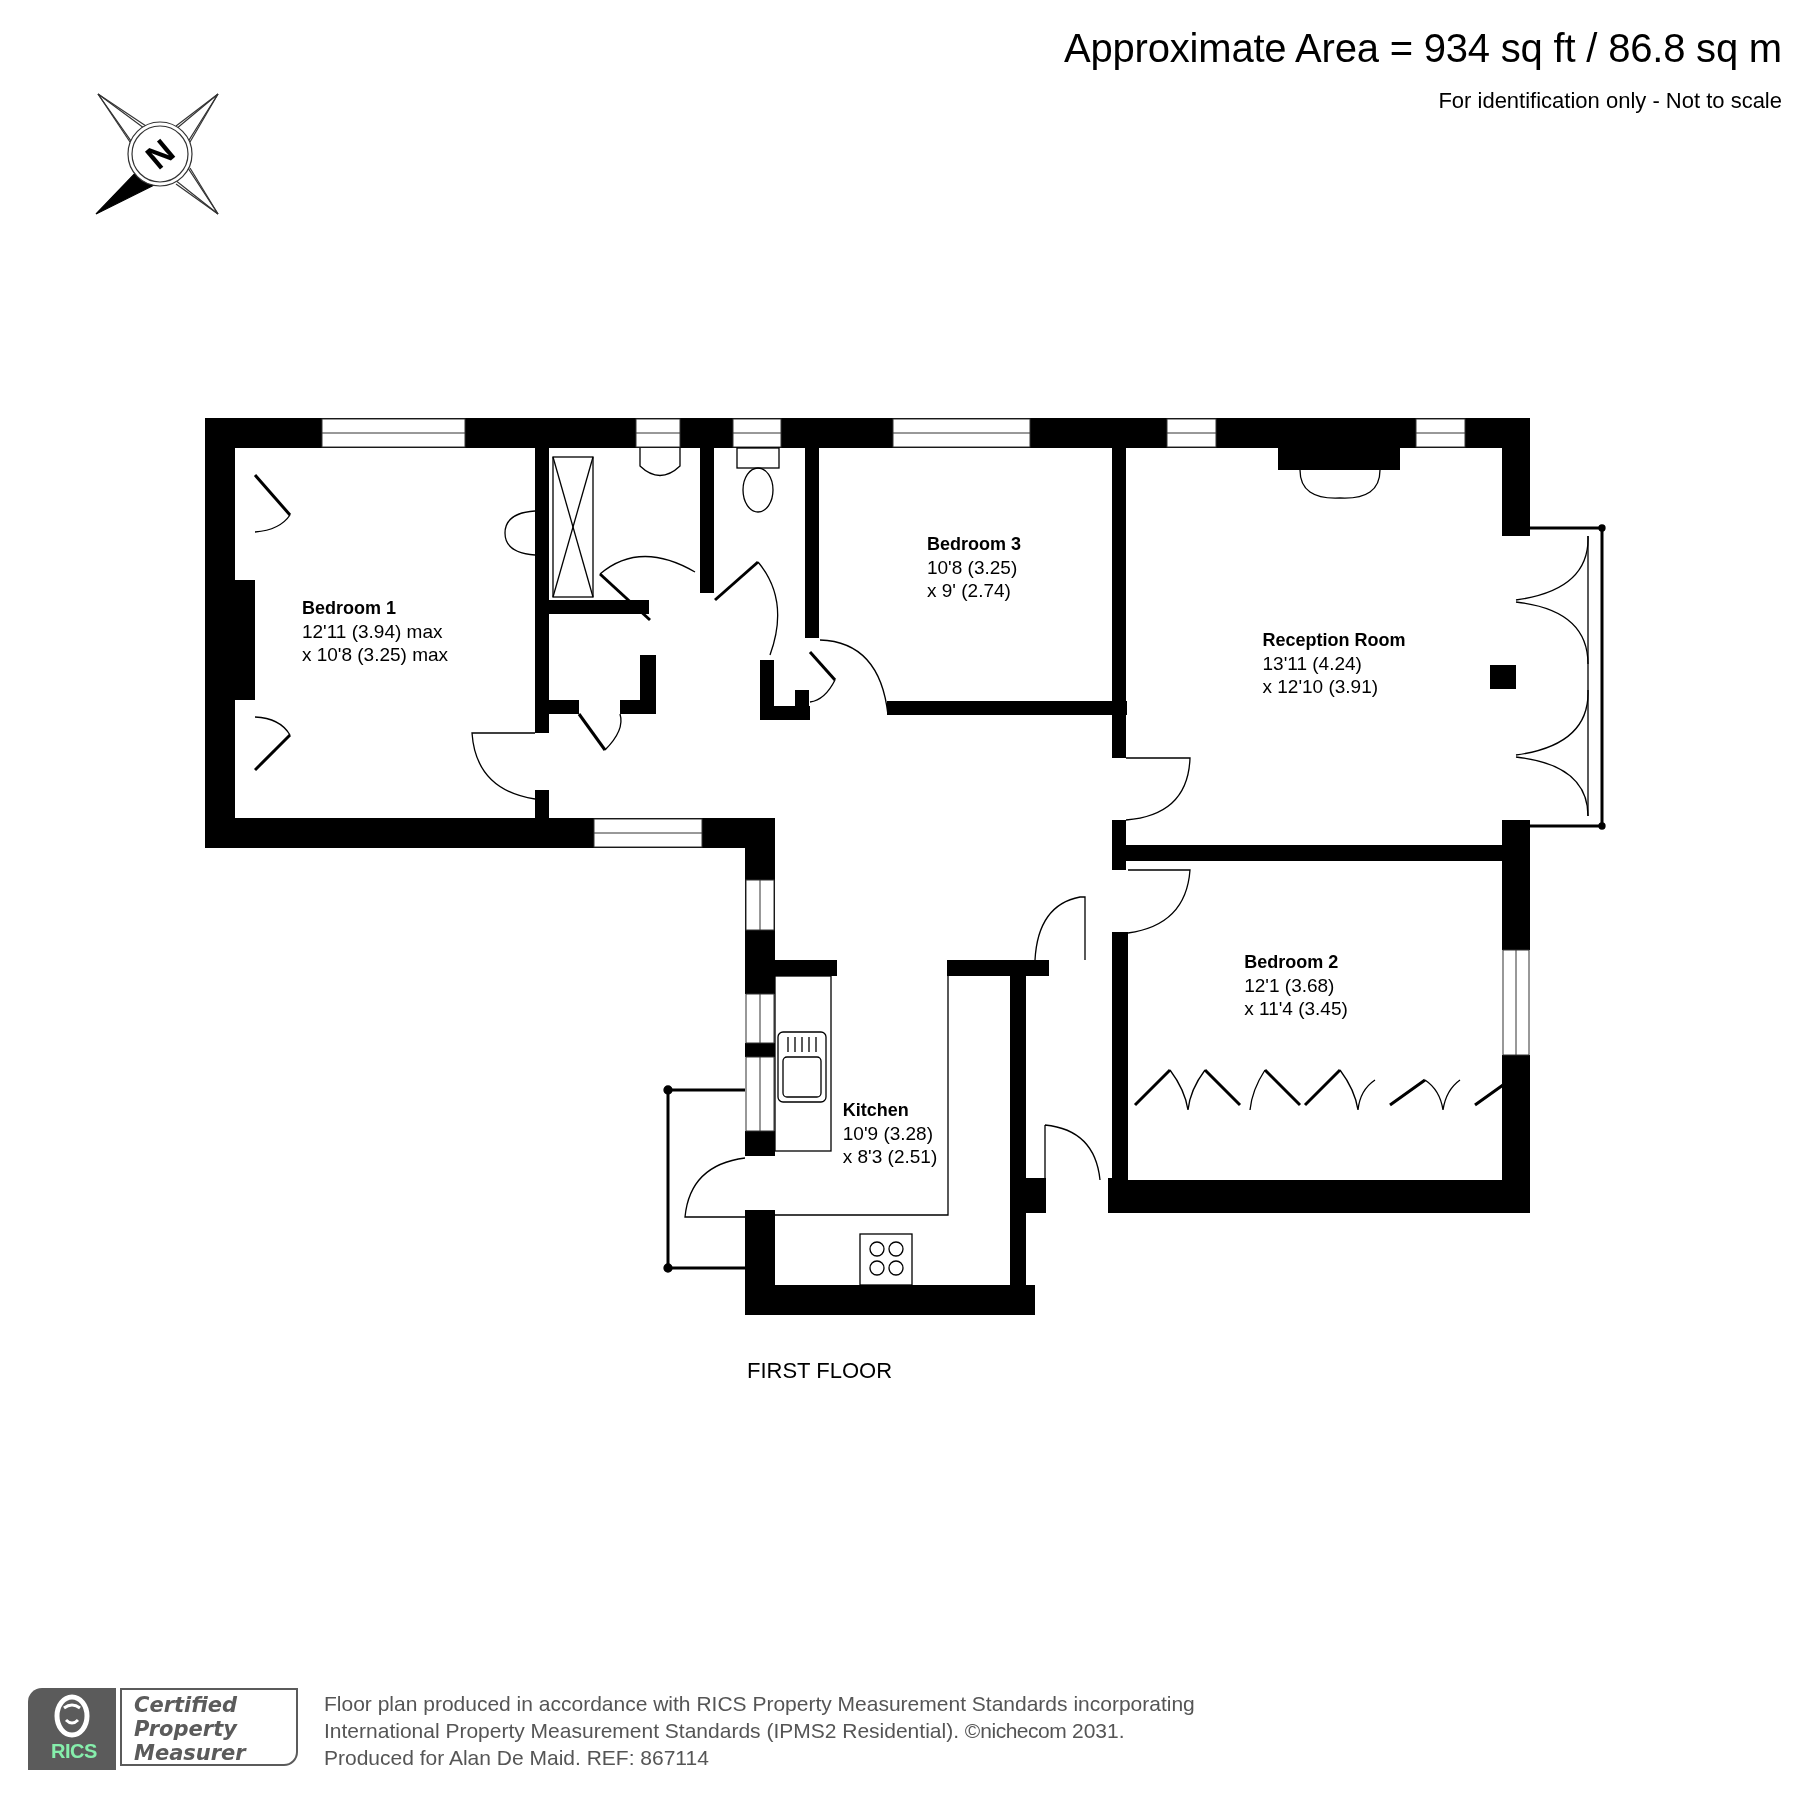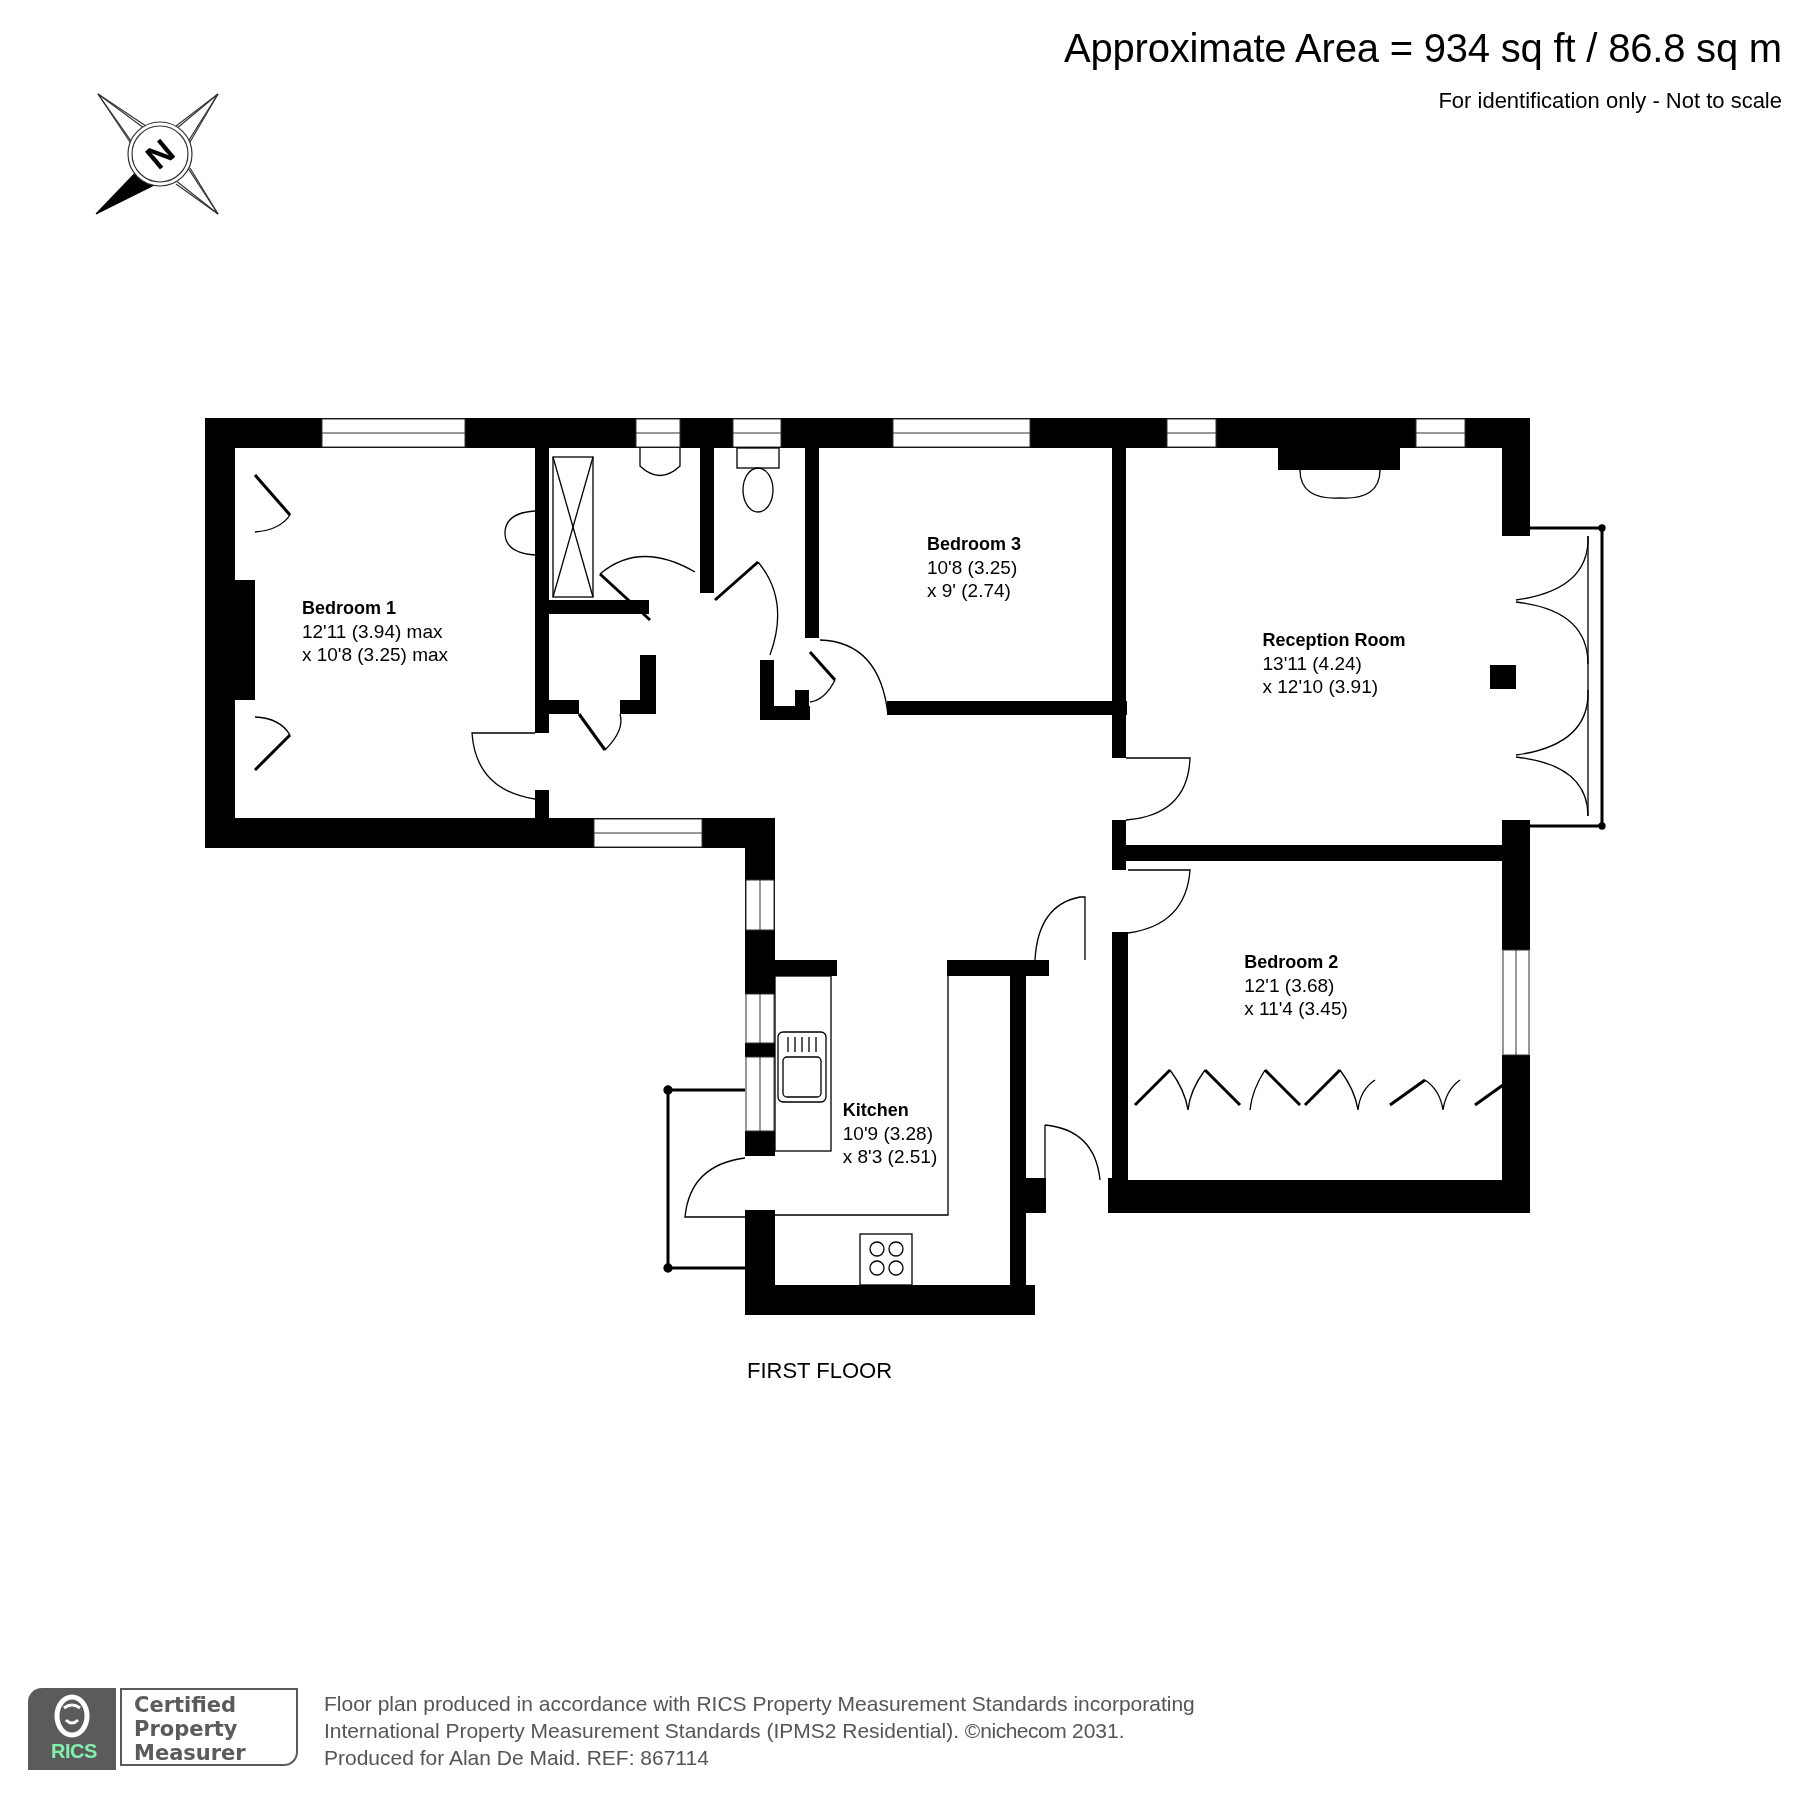--- a/index.html
+++ b/index.html
@@ -16,21 +16,21 @@
   .floor-label { position: absolute; left: 747px; top: 1358px; font-weight: normal; font-size: 22px; }
   .footer { position: absolute; left: 28px; top: 1688px; height: 82px; width: 1300px; }
   .badge { position: absolute; left: 0; top: 0; width: 276px; height: 82px; }
   .badge-dark { position: absolute; left: 0; top: 0; width: 88px; height: 82px; background: #5b5b5b;
                 border-radius: 14px 0 0 0; }
   .badge-rics { position: absolute; left: 6px; top: 52px; width: 80px; text-align: center;
                 color: #86efac; font-weight: bold; font-size: 20px; letter-spacing: -0.5px; }
   .badge-box { position: absolute; left: 92px; top: 0; width: 178px; height: 78px;
                border: 2px solid #5b5b5b; border-radius: 0 0 14px 0; box-sizing: border-box; }
   .badge-text { position: absolute; left: 12px; top: 3px; color: #5b5b5b; font-weight: bold;
-                font-size: 21px; line-height: 24px; font-family: "DejaVu Sans", sans-serif; }
+                font-size: 21px; line-height: 24px; font-family: "DejaVu Sans", sans-serif; font-style: italic; }
   .footer-text { position: absolute; left: 296px; top: 2px; color: #555; font-size: 21px; line-height: 27px; }
   .niche { letter-spacing: -0.5px; }
 </style>
 </head>
 <body>
 
 <div class="area-title">Approximate Area = 934 sq ft / 86.8 sq m</div>
 <div class="area-sub">For identification only - Not to scale</div>
 
 <svg class="compass" viewBox="0 0 150 140">

